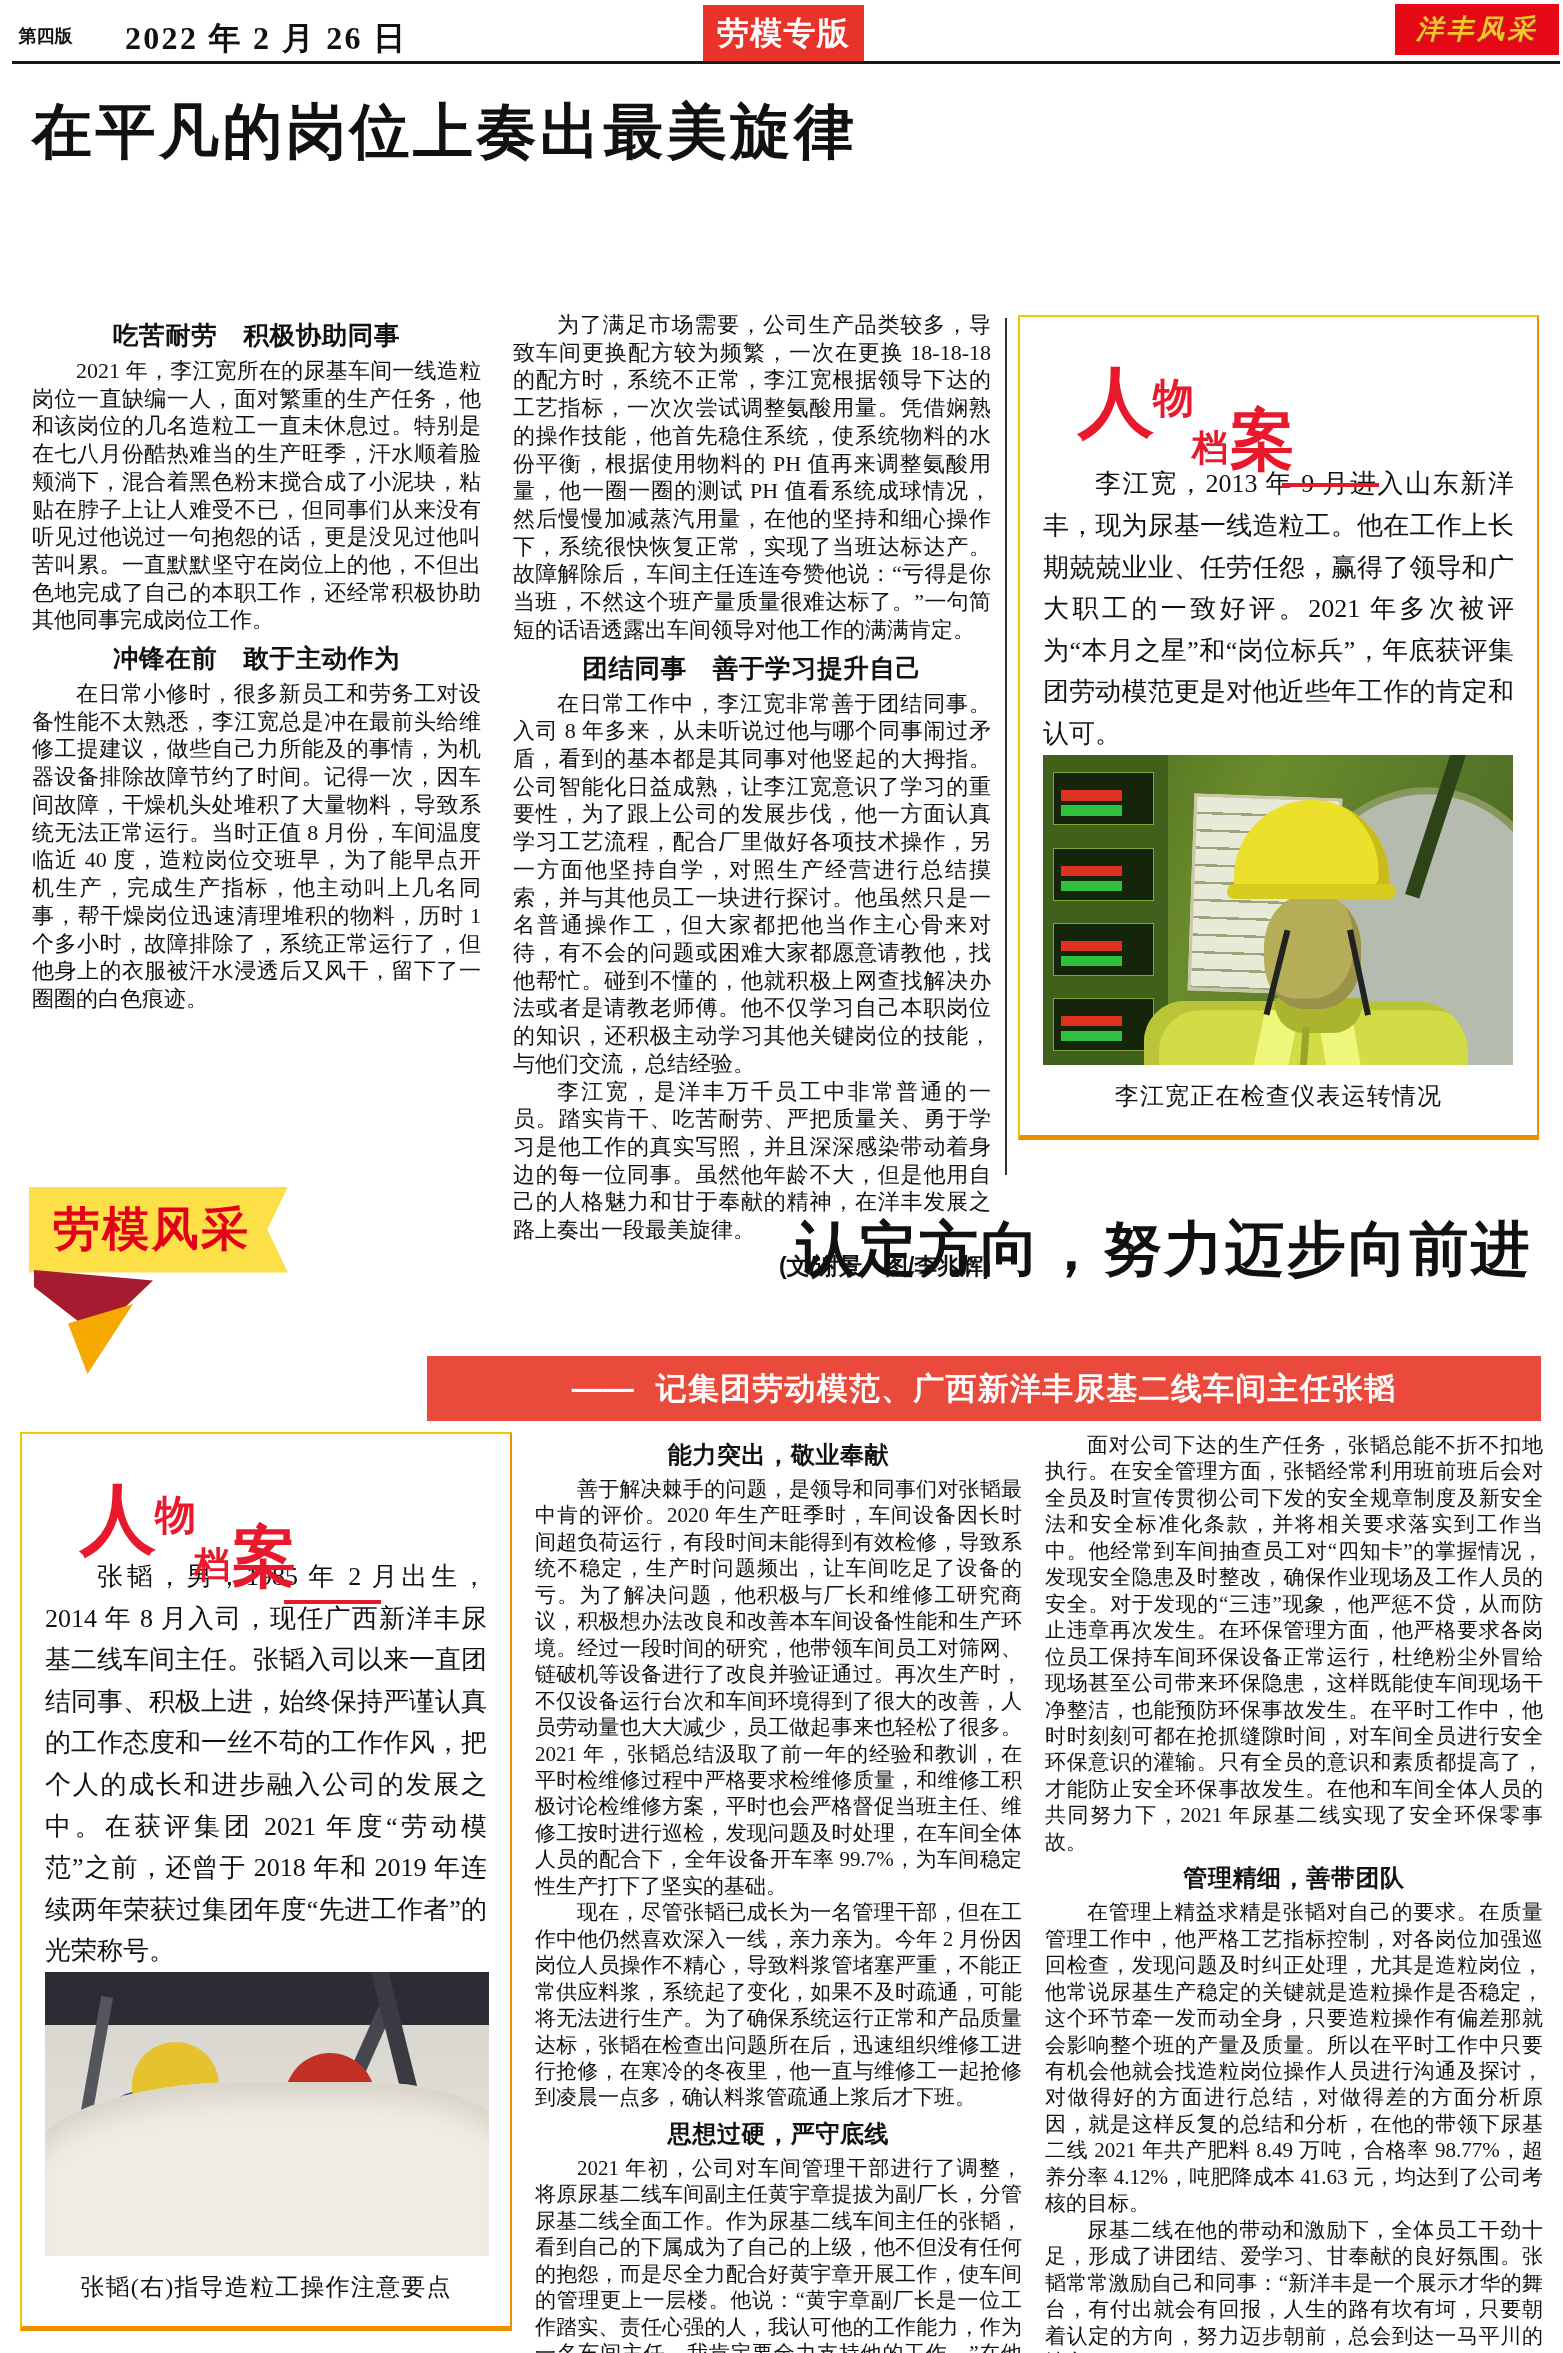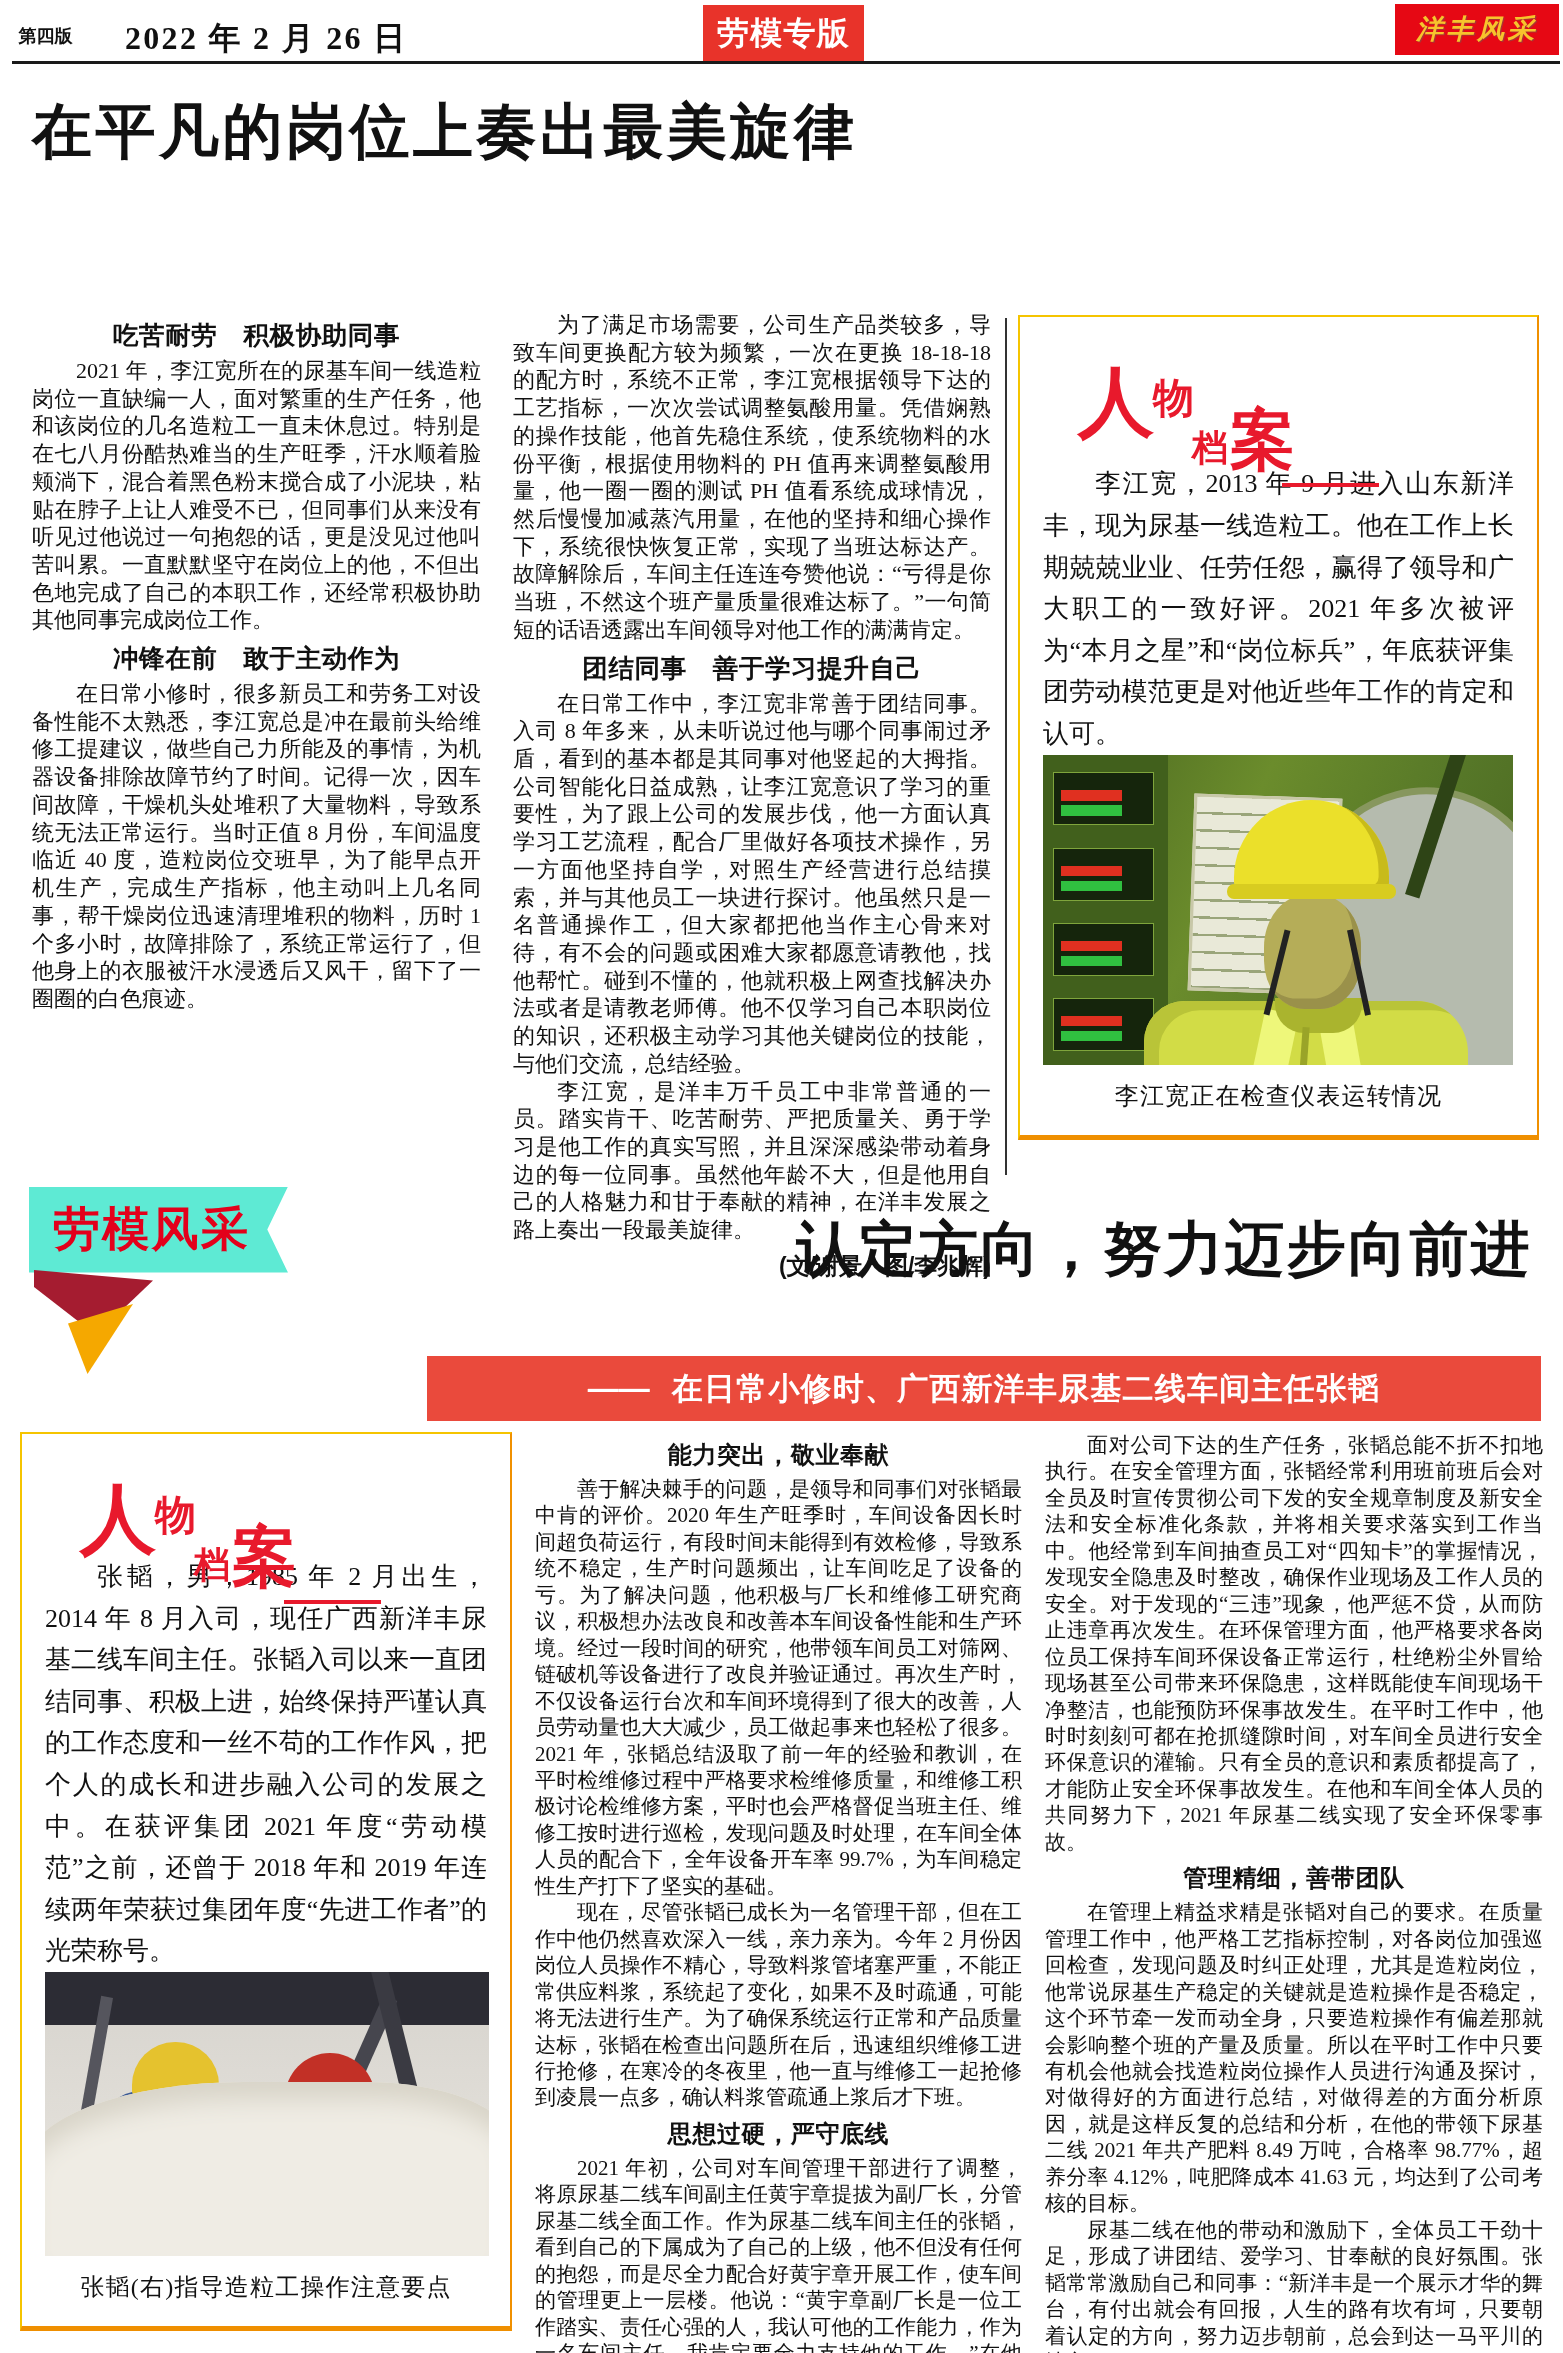--- a/index.html
+++ b/index.html
@@ -60,21 +60,21 @@
   .p1-strap { position:absolute; left:231px; top:174px; width:5.8px; height:87px; background:#222; transform:rotate(14deg); }
   .p1-strap2 { position:absolute; left:313px; top:174px; width:5.8px; height:87px; background:#222; transform:rotate(-12deg); }
   .p1-body { position:absolute; left:101px; top:246px; width:324px; height:191px; background:#d2dc46; border-radius:41px 52px 0 0; box-shadow:inset 15px 9.3px 0 #b9c438; }
   .p1-zip { position:absolute; left:254px; top:272px; width:7px; height:162px; background:#9aa428; transform:rotate(4deg); }
   .p1-stripe { position:absolute; left:203px; top:255px; width:34px; height:185px; background:#eef77a; transform:rotate(12deg); }
   .p1-stripe2 { position:absolute; left:290px; top:255px; width:34px; height:185px; background:#eef77a; transform:rotate(-10deg); }
   .p1-collar { position:absolute; left:232px; top:243px; width:87px; height:35px; background:#aab42e; border-radius:0 0 29px 29px; }
 
   
   .s2 { position:absolute; left:0; top:1182px; width:1564px; height:1172px; }
-  .badge { position:absolute; left:29px; top:4.6px; width:259px; height:86px; background:#5eead4;
+  .badge { position:absolute; left:29px; top:4.6px; width:259px; height:86px; background:#fde047;
     clip-path:polygon(0 0,100% 0,92% 50%,100% 100%,0 100%); display:flex; align-items:center; }
   .badge span { font-family:"Liberation Sans","DejaVu Sans",sans-serif; font-weight:900; font-size:47px; color:#e3001b; margin-left:24px; letter-spacing:2.3px; }
   .ribbon-dark { position:absolute; left:34px; top:88px; width:119px; height:65px; background:#a51c30; clip-path:polygon(0 0,100% 16%,52% 100%,0 26%); }
   .ribbon-gold { position:absolute; left:68px; top:122px; width:65px; height:70px; background:#f5a800; clip-path:polygon(0 28%,100% 0,30% 100%); }
   .a2-headline { position:absolute; right:32px; top:28px; font-size:59px; font-weight:900; letter-spacing:2.3px; }
   .a2-banner { position:absolute; left:427px; top:174px; width:1114px; height:65px; font-size:31px; line-height:65px; text-align:center; letter-spacing:1.2px; }
   .a2-cols { position:absolute; left:20px; top:250px; width:1523px; display:flex; }
   .pbox2 { width:492px; height:899px; flex:none; }
   .a2-col2 { width:487px; margin-left:23px; flex:none; }
   .a2-col3 { width:498px; margin-left:23px; flex:none; }
@@ -163,21 +163,21 @@
   </div>
 
   <div class="s2">
     <div class="badge">
       <span>劳模风采</span>
     </div>
     <div class="ribbon-dark"></div>
     <div class="ribbon-gold"></div>
     <h1 class="a2-headline">认定方向，努力迈步向前进</h1>
     <div class="banner a2-banner">
-      <span class="dash">——</span><span>在日常小修时、广西新洋丰尿基二线车间主任张韬</span>
+      <span class="dash">——</span><span>记集团劳动模范、广西新洋丰尿基二线车间主任张韬</span>
     </div>
 
     <div class="a2-cols">
 
       <div class="pbox pbox2">
         <div class="plogo">
           <span class="c1">人</span>
           <span class="c2">物</span>
           <span class="c3">档</span>
           <span class="c4">案</span>

